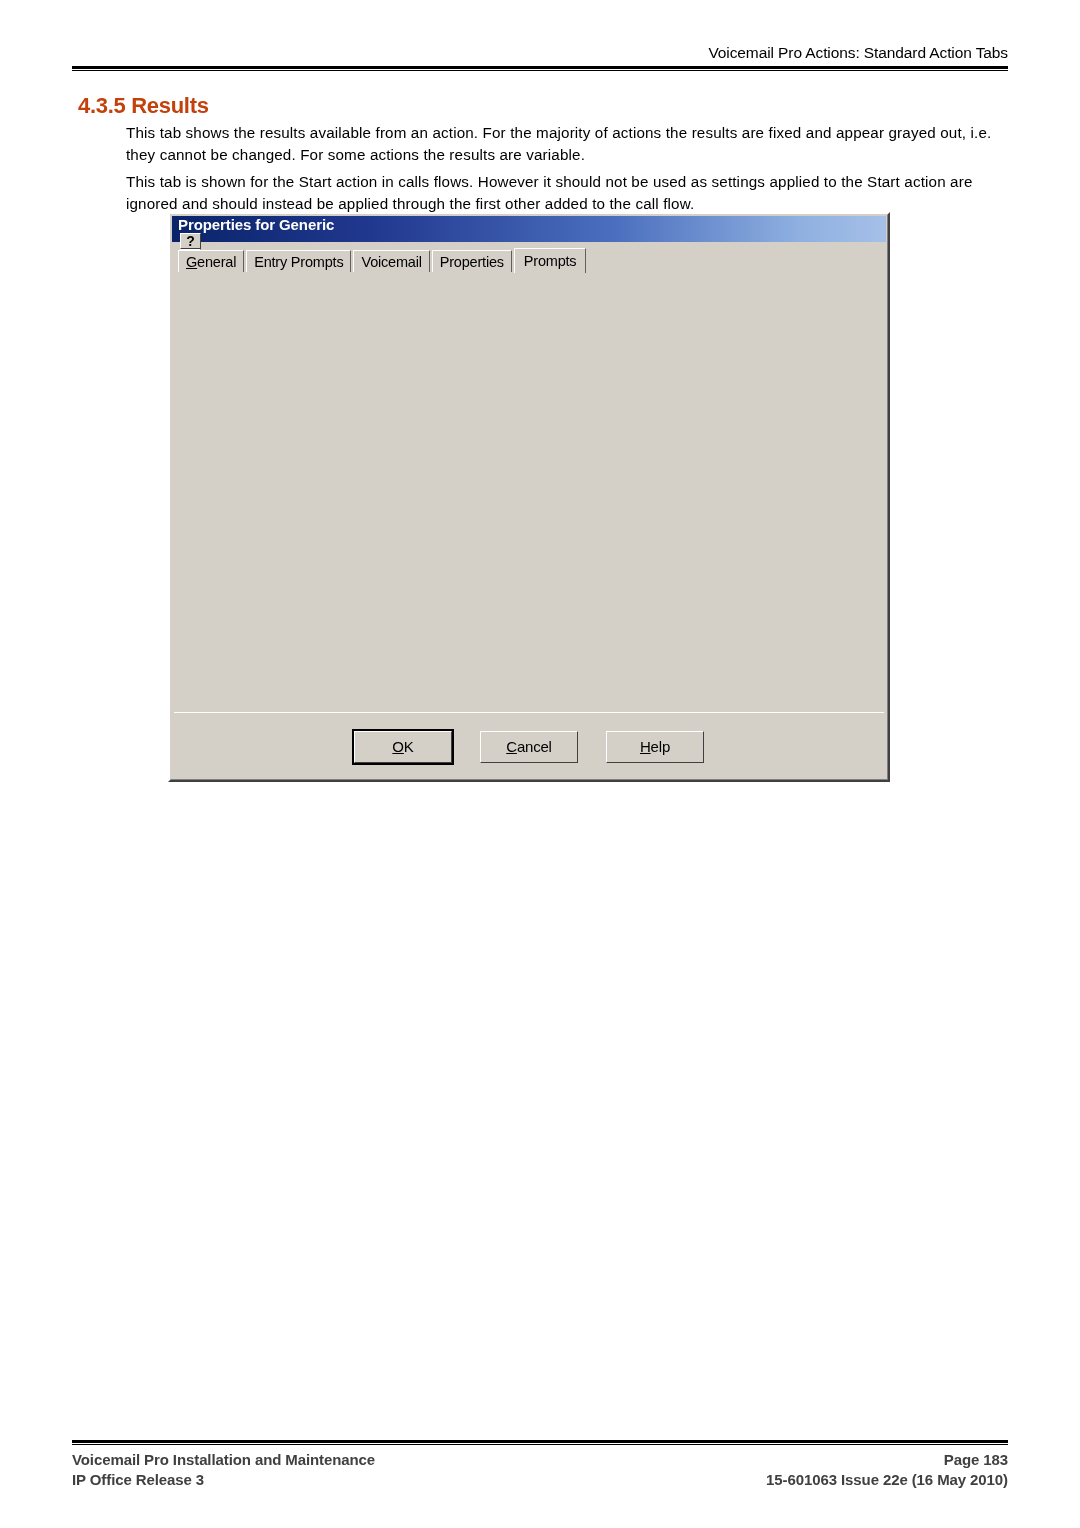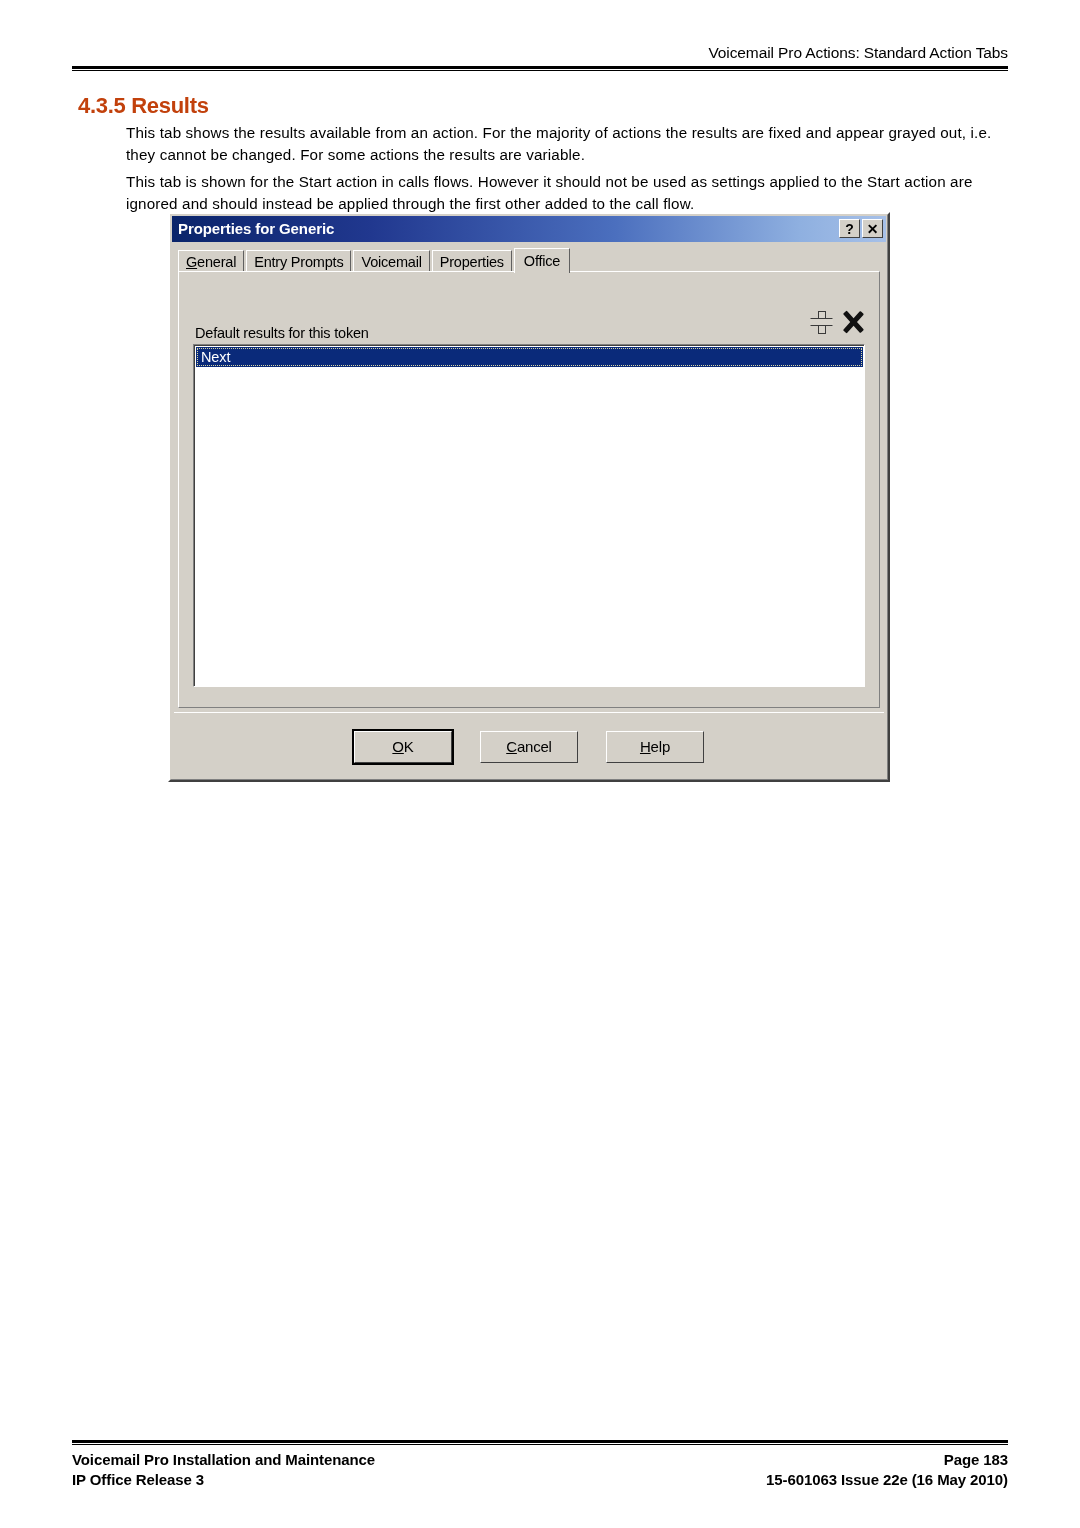--- a/index.html
+++ b/index.html
@@ -90,23 +90,23 @@
   }
 
   .titlebar {
     position: absolute;
     left: 2px;
     top: 2px;
     right: 2px;
     height: 26px;
     background: linear-gradient(to right, #0a246a 0%, #21388f 28%, #4b6fbe 62%, #8fb0e0 88%, #a6c0e8 100%);
     display: flex;
-    align-items: center;
     padding: 0 3px 1px 6px;
     box-sizing: border-box;
+    flex-direction: column;
   }
   .titlebar-title {
     color: #ffffff;
     font-weight: bold;
     font-size: 15px;
     letter-spacing: -0.1px;
     flex: 1;
     white-space: nowrap;
   }
   .title-btn {
@@ -332,21 +332,21 @@
     height: 1px;
     margin-bottom: 5px;
   }
   .footer-row {
     display: flex;
     justify-content: space-between;
     font-size: 15px;
     font-weight: bold;
     line-height: 20px;
     letter-spacing: -0.1px;
-    color: #000000;
+    color: #404040;
   }
   .footer-row .left { text-align: left; }
   .footer-row .right { }
 </style>
 </head>
 <body>
 
 <div class="page-header">
   <div class="page-header-text">Voicemail Pro Actions: Standard Action Tabs</div>
   <div class="header-rule"></div>
@@ -374,39 +374,24 @@
     <div class="tab">
         <span>Entry Prompts</span>
       </div>
     <div class="tab">
         <span>Voicemail</span>
       </div>
     <div class="tab">
         <span>Properties</span>
       </div>
     <div class="tab active">
-        <span>Office</span>
+        <span>Prompts</span>
       </div>
   </div>
 
-  <div class="tabpanel">
-
-    <div class="field-label">Default results for this token</div>
-
-    <div class="tool-icons">
-      <div class="icon-plus"></div>
-      <div class="icon-x"></div>
-    </div>
-
-    <div class="listbox">
-      <div class="listbox-inner">
-        <div class="list-item selected">Next</div>
-      </div>
-    </div>
-  </div>
 
   <div class="button-row">
     <div class="btn default">
         <u>O</u>
         <span>K</span>
       </div>
     <div class="btn">
         <u>C</u>
         <span>ancel</span>
       </div>

